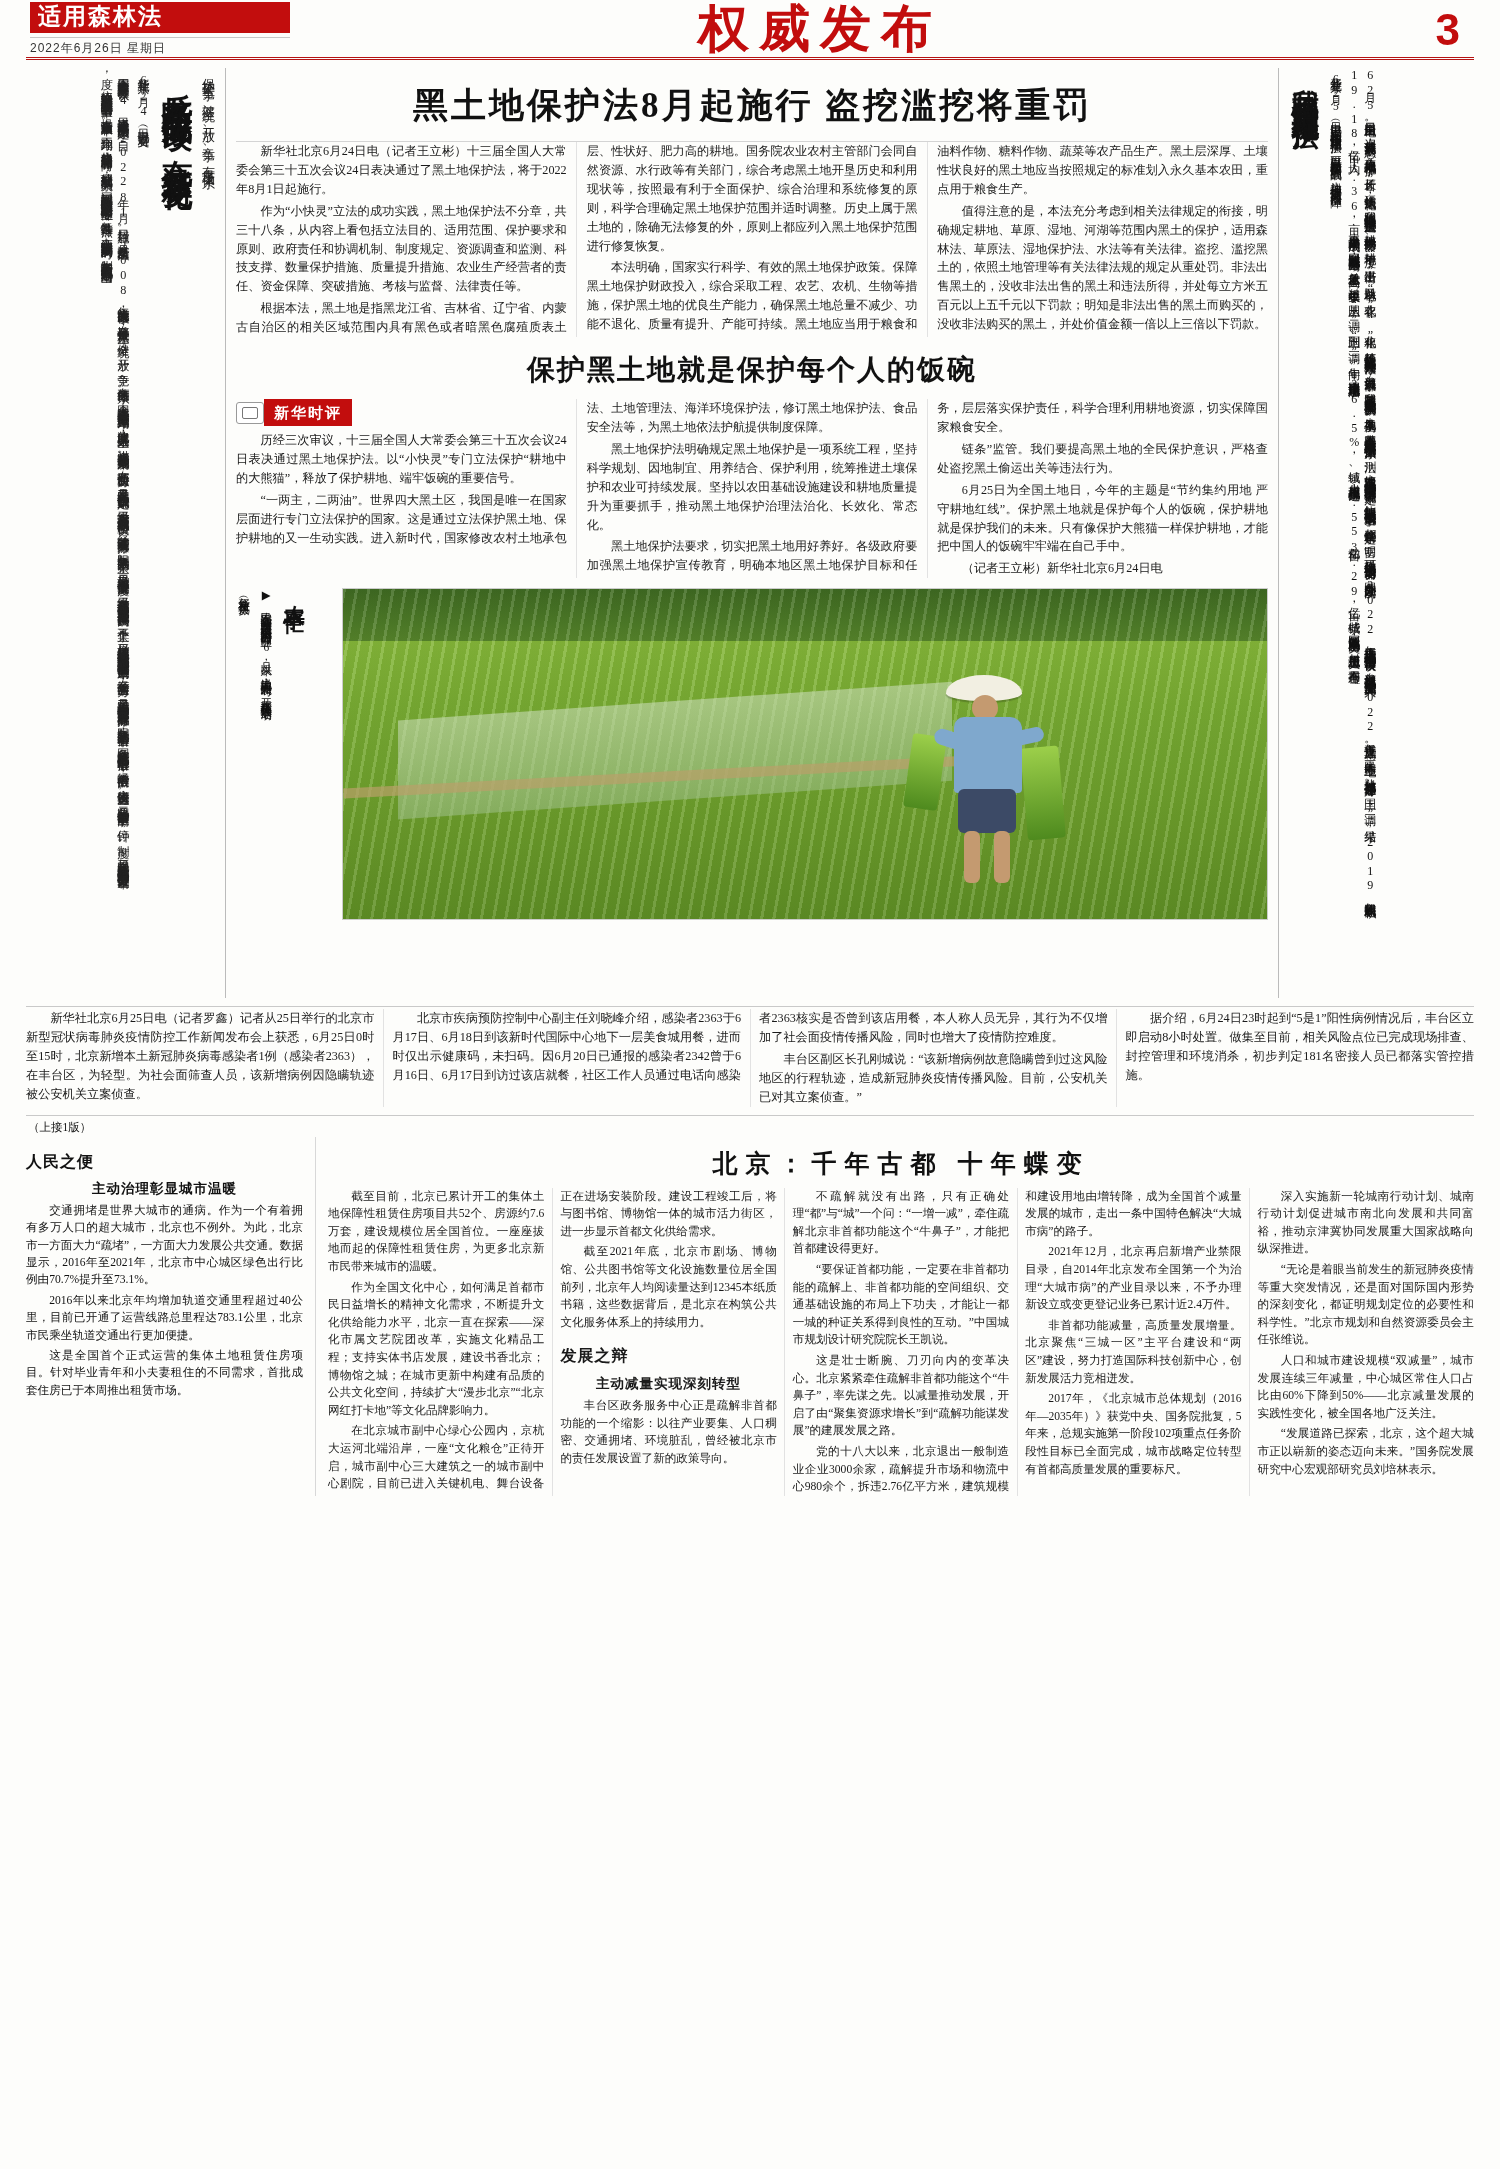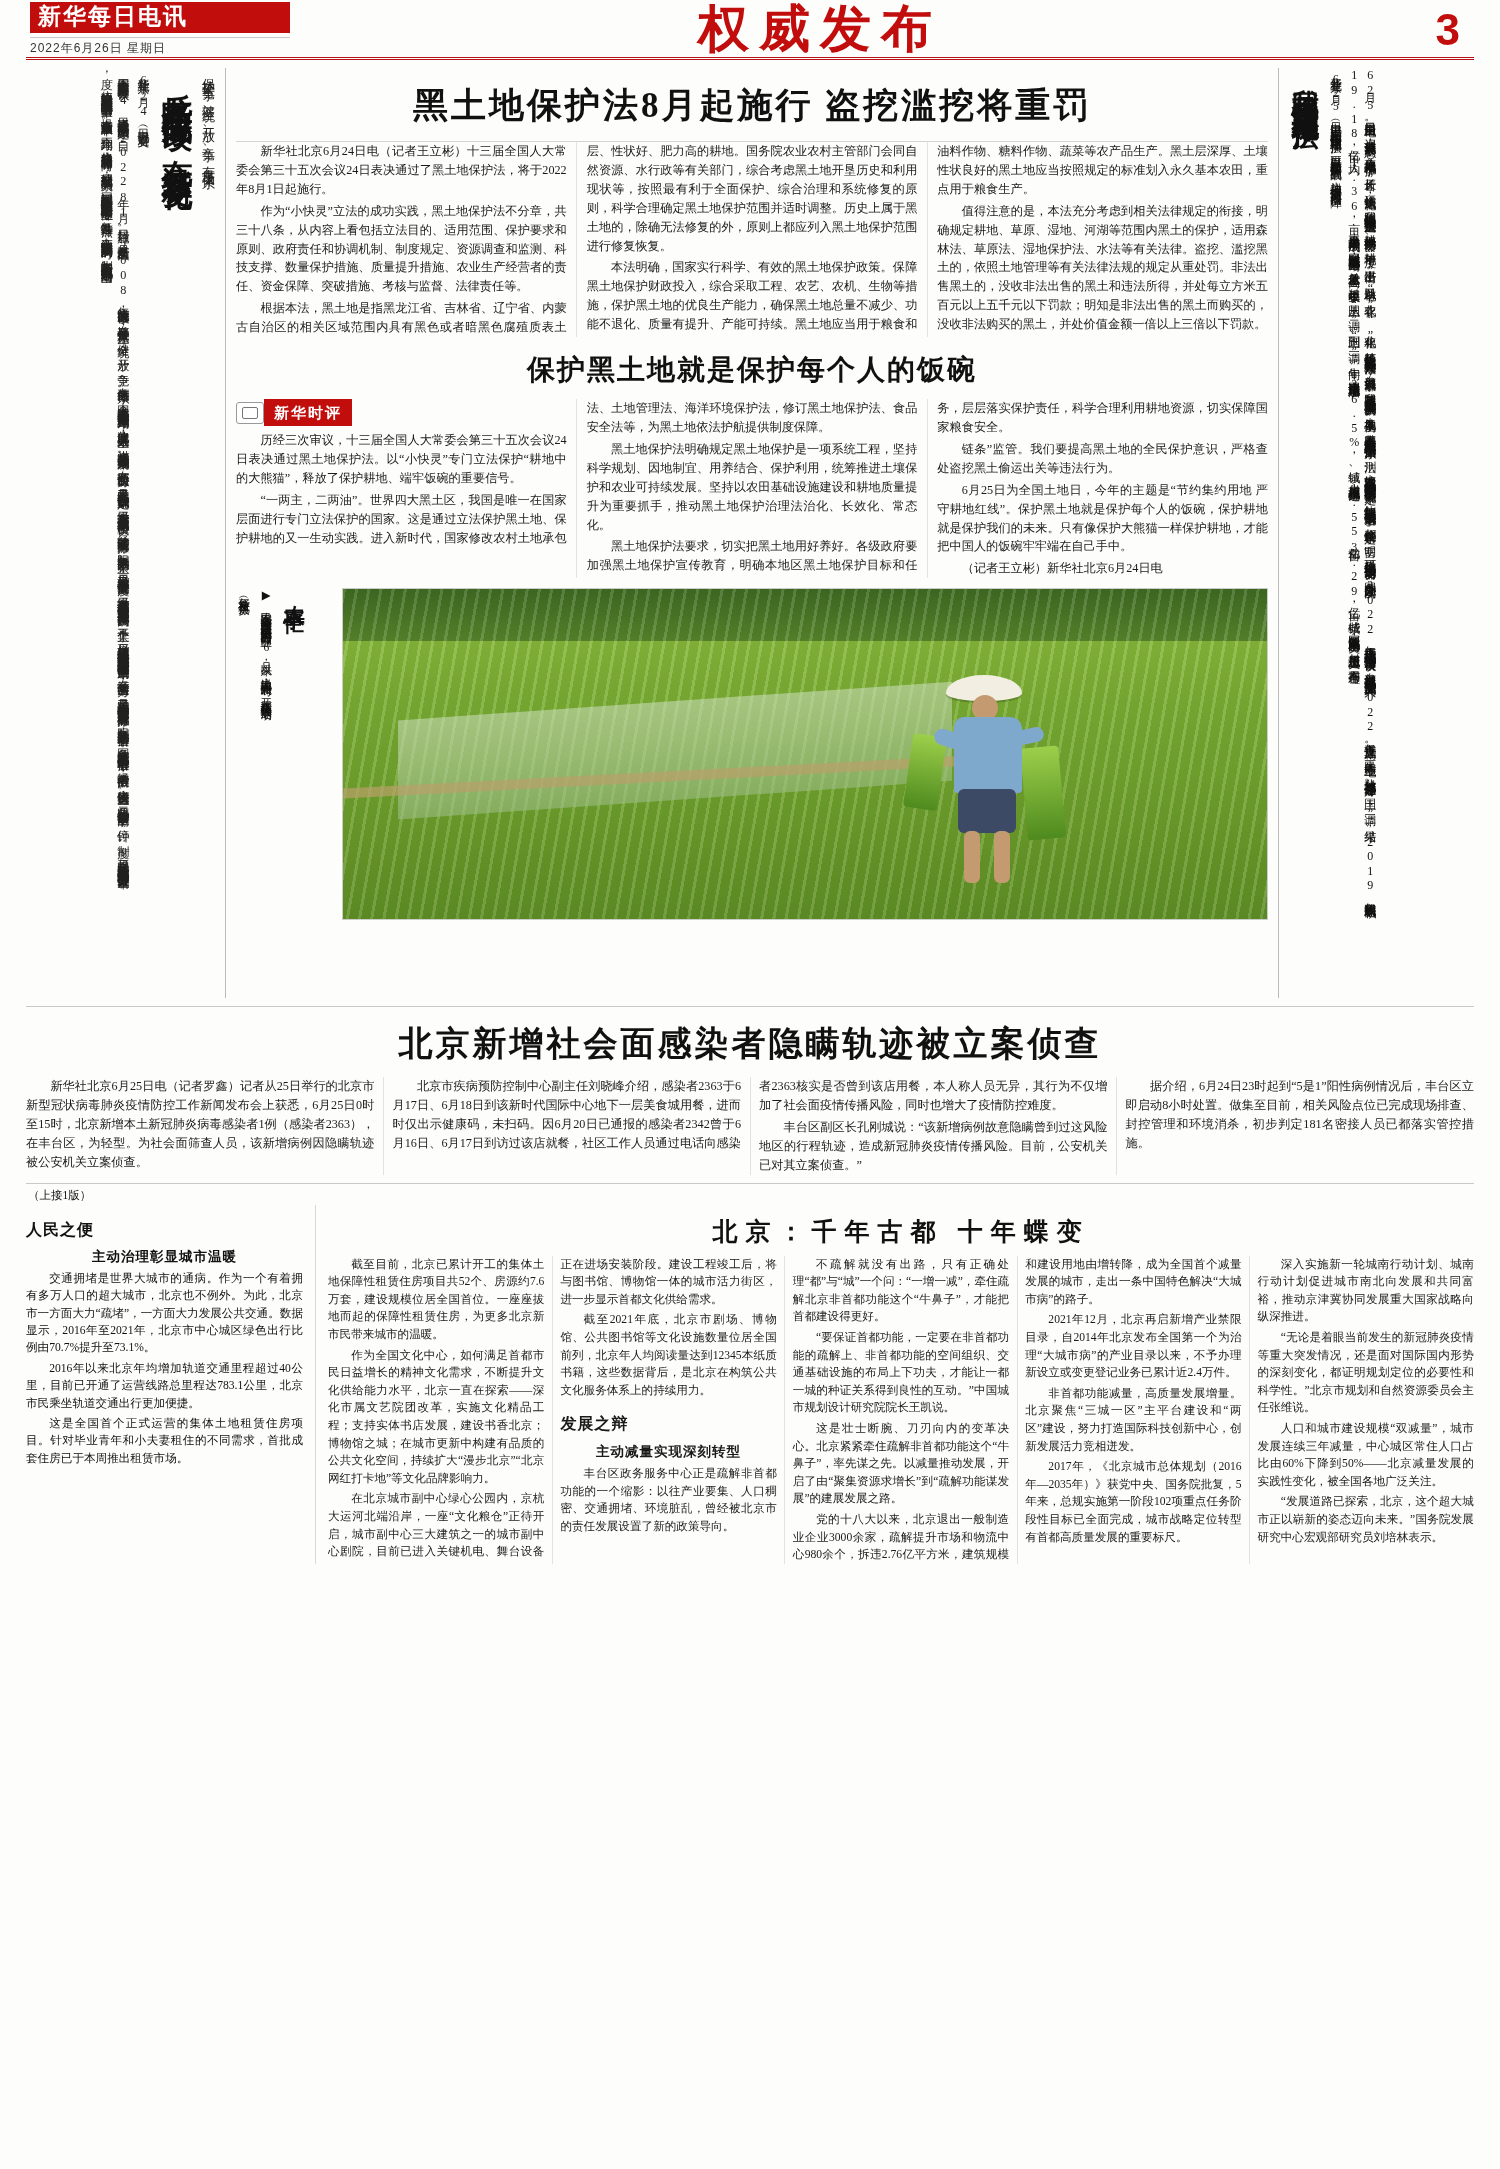--- a/index.html
+++ b/index.html
@@ -408,21 +408,21 @@
   }
   .bottom-left p { margin: 0 0 3px 0; text-indent: 2em; }
 </style>
 </head>
 <body>
 
 <div class="page">
 
   <div class="masthead">
     <div class="masthead-left">
-      <span class="logo-box">新华每日电讯</span>
+      <span class="logo-box">适用森林法</span>
       <span class="masthead-date">2022年6月26日 星期日</span>
     </div>
     <div class="masthead-center">
       <span class="title">权威发布</span>
     </div>
     <div class="masthead-right">
       <span class="pagenum">3</span>
     </div>
   </div>
 
@@ -493,21 +493,20 @@
 
     <div class="col-right-vertical">
       <div class="vtext v-headline-r">我国将加快制定耕地保护法</div>
       <div class="vtext v-source-r">新华社北京6月25日电（记者王立彬）我国将加快制定耕地保护法，以更好应对耕地保护面临的挑战，为耕地保护提供更有力的法治保障。</div>
       <div class="vtext v-body-r">6月25日是全国土地日。记者从自然资源部获悉，为更好地把耕地保护“长牙齿”硬措施法治化，我国将加快推动耕地保护法立法进程。耕地保护党政同责、耕地年度“进出平衡”以及耕地“非农化”“非粮化”等禁止性规定和政策措施将上升为法律。自然资源部表示，我国基本形成了以土地管理法及实施条例、土地复垦条例、基本农田保护条例等为核心的耕地保护法治体系；刑法、土地管理法以及黑土地保护法等法律对耕地保护进行了明确规定；加快制定耕地保护法也被调研地居于。这都使制定科学、富明、可操作的耕地保护法成为迫切需要。国务院办公厅印发的2022年度立法工作计划把耕地保护法列为预备审议项目。自然资源部把耕地保护法立法实施工作列入2022年重点立法计划。人民的每一寸土地、一分耕地都必须保住用好。国土“三调”结果，2019年底我国耕地面积19.18亿亩，人均1.36亩，不足世界平均水平的四成，同时我国耕地资源空间分布不均，总体质量不高，超过一半集中收、从国土“二调”到国土“三调”十年间，全国建设用地总量增加26.5%，城镇、村庄用地总规模分别达1.55亿亩和3.29亿亩，一些城镇、园区低效闲置用地问题突出，村庄用地总量过大、布局不合理。</div>
     </div>
   </div>
 
   <div class="lower">
     <div class="sep-line"></div>
-    <div class="headline-3">北京新增社会面感染者隐瞒轨迹被立案侦查</div>
     <div class="cols-4">
       <p>新华社北京6月25日电（记者罗鑫）记者从25日举行的北京市新型冠状病毒肺炎疫情防控工作新闻发布会上获悉，6月25日0时至15时，北京新增本土新冠肺炎病毒感染者1例（感染者2363），在丰台区，为轻型。为社会面筛查人员，该新增病例因隐瞒轨迹被公安机关立案侦查。</p>
       <p>北京市疾病预防控制中心副主任刘晓峰介绍，感染者2363于6月17日、6月18日到该新时代国际中心地下一层美食城用餐，进而时仅出示健康码，未扫码。因6月20日已通报的感染者2342曾于6月16日、6月17日到访过该店就餐，社区工作人员通过电话向感染者2363核实是否曾到该店用餐，本人称人员无异，其行为不仅增加了社会面疫情传播风险，同时也增大了疫情防控难度。</p>
       <p>丰台区副区长孔刚城说：“该新增病例故意隐瞒曾到过这风险地区的行程轨迹，造成新冠肺炎疫情传播风险。目前，公安机关已对其立案侦查。”</p>
       <p>据介绍，6月24日23时起到“5是1”阳性病例情况后，丰台区立即启动8小时处置。做集至目前，相关风险点位已完成现场排查、封控管理和环境消杀，初步判定181名密接人员已都落实管控措施。</p>
     </div>
   </div>
 
   <div class="lower">
     <div class="sep-line"></div>

